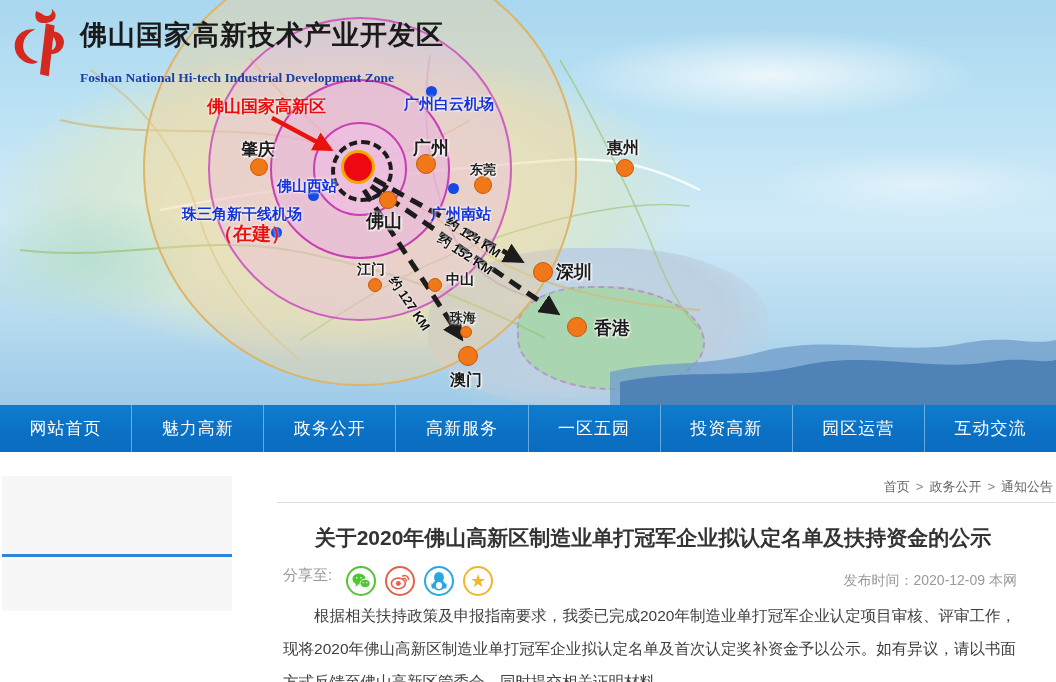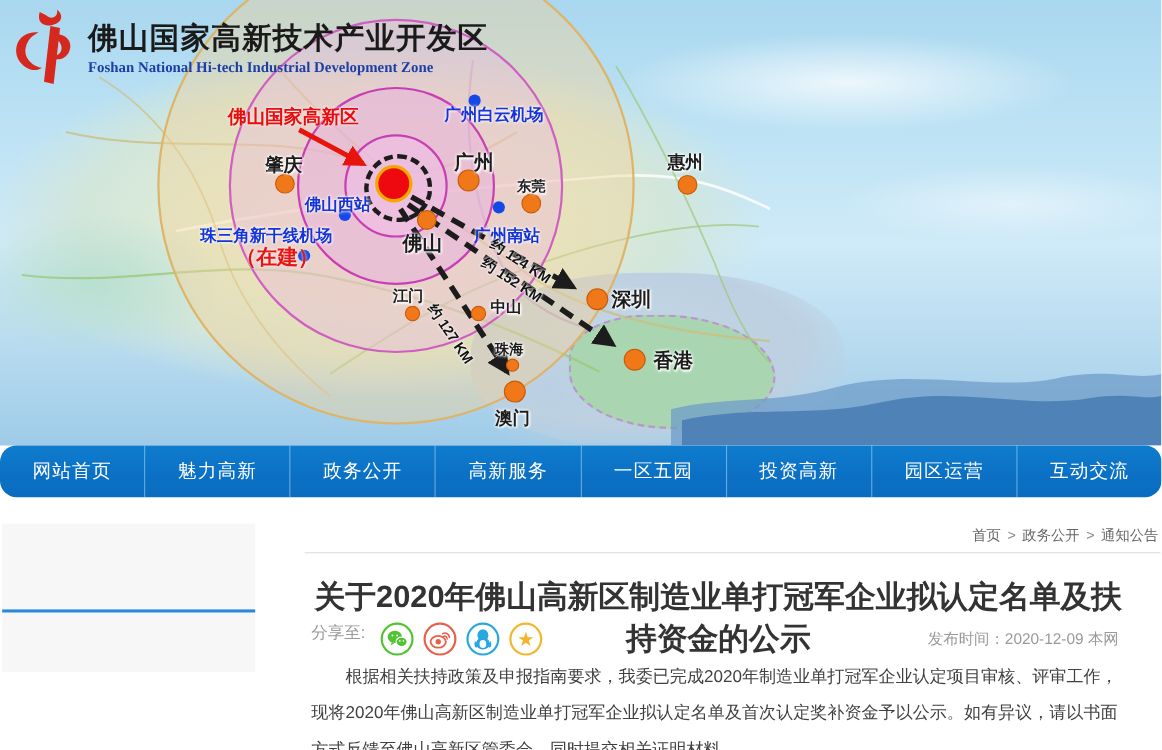--- a/index.html
+++ b/index.html
@@ -43,43 +43,43 @@
   .dist-label{position:absolute;font-size:13px;font-weight:bold;color:#111;white-space:nowrap;
      text-shadow:0 0 2px #fff,0 0 3px #fff;transform-origin:left center;}
 
   
   .logo{position:absolute;left:8px;top:8px;display:flex;align-items:flex-start;cursor:pointer;}
   .logo-flame{width:62px;height:78px;flex:0 0 auto;}
   .logo-text{margin-left:10px;padding-top:12px;}
   .logo-title{font-family:"Liberation Serif","DejaVu Serif",serif;font-weight:bold;
      font-size:27px;color:#1a1a1a;letter-spacing:1px;line-height:30px;}
   .logo-sub{font-family:"Liberation Serif","DejaVu Serif",serif;font-weight:bold;
-     font-size:13.5px;color:#1b3fa6;margin-top:3px;}
+     font-size:13.5px;color:#1b3fa6;margin-top:20px;}
 
   
   .nav{position:absolute;left:0;top:405px;width:1056px;height:47px;display:flex;
-     background:linear-gradient(180deg,#0f7ccd 0%,#0b70c4 60%,#0a6cbf 100%);border-radius:15px;}
+     background:linear-gradient(180deg,#0f7ccd 0%,#0b70c4 60%,#0a6cbf 100%);}
   .nav-item{flex:1 1 0;display:flex;align-items:center;justify-content:center;color:#fff;
      font-size:17px;letter-spacing:1px;border-right:1px solid rgba(180,220,250,.55);cursor:pointer;}
   .nav-item:last-child{border-right:none;}
 
   
   .sidebar{position:absolute;left:2px;top:476px;width:230px;}
   .sidebar-block-top{height:78px;background:#f7f7f7;}
   .sidebar-divider{height:3px;background:#2a87da;}
   .sidebar-block-bottom{height:54px;background:#f7f7f7;}
 
   .breadcrumb{position:absolute;left:277px;top:478px;width:776px;text-align:right;
      font-size:13px;color:#666;}
   .breadcrumb .crumb{cursor:pointer;}
   .breadcrumb .sep{margin:0 6px;color:#888;}
   .content-divider{position:absolute;left:277px;top:502px;width:778px;height:1px;background:#dcdcdc;}
 
   .article-title{position:absolute;left:277px;top:524px;width:752px;text-align:center;
-     font-size:28px;font-weight:bold;color:#333;}
+     font-size:21px;font-weight:bold;color:#333;}
   .meta-row{position:absolute;left:283px;top:565px;width:734px;height:32px;
      display:flex;align-items:center;justify-content:space-between;}
   .share-group{display:flex;align-items:flex-start;}
   .share-label{font-size:15px;color:#999;margin-right:14px;}
   .share-icon{width:30px;height:30px;border-radius:50%;margin-right:9px;cursor:pointer;
      display:flex;align-items:center;justify-content:center;box-sizing:border-box;border:2px solid currentColor;background:#fff;}
   .share-icon svg{display:block;}
   .pub-date{font-size:14px;color:#999;}
   .article-body{position:absolute;left:283px;top:599px;width:733px;font-size:15.5px;
      line-height:33px;color:#404040;text-align:justify;}

